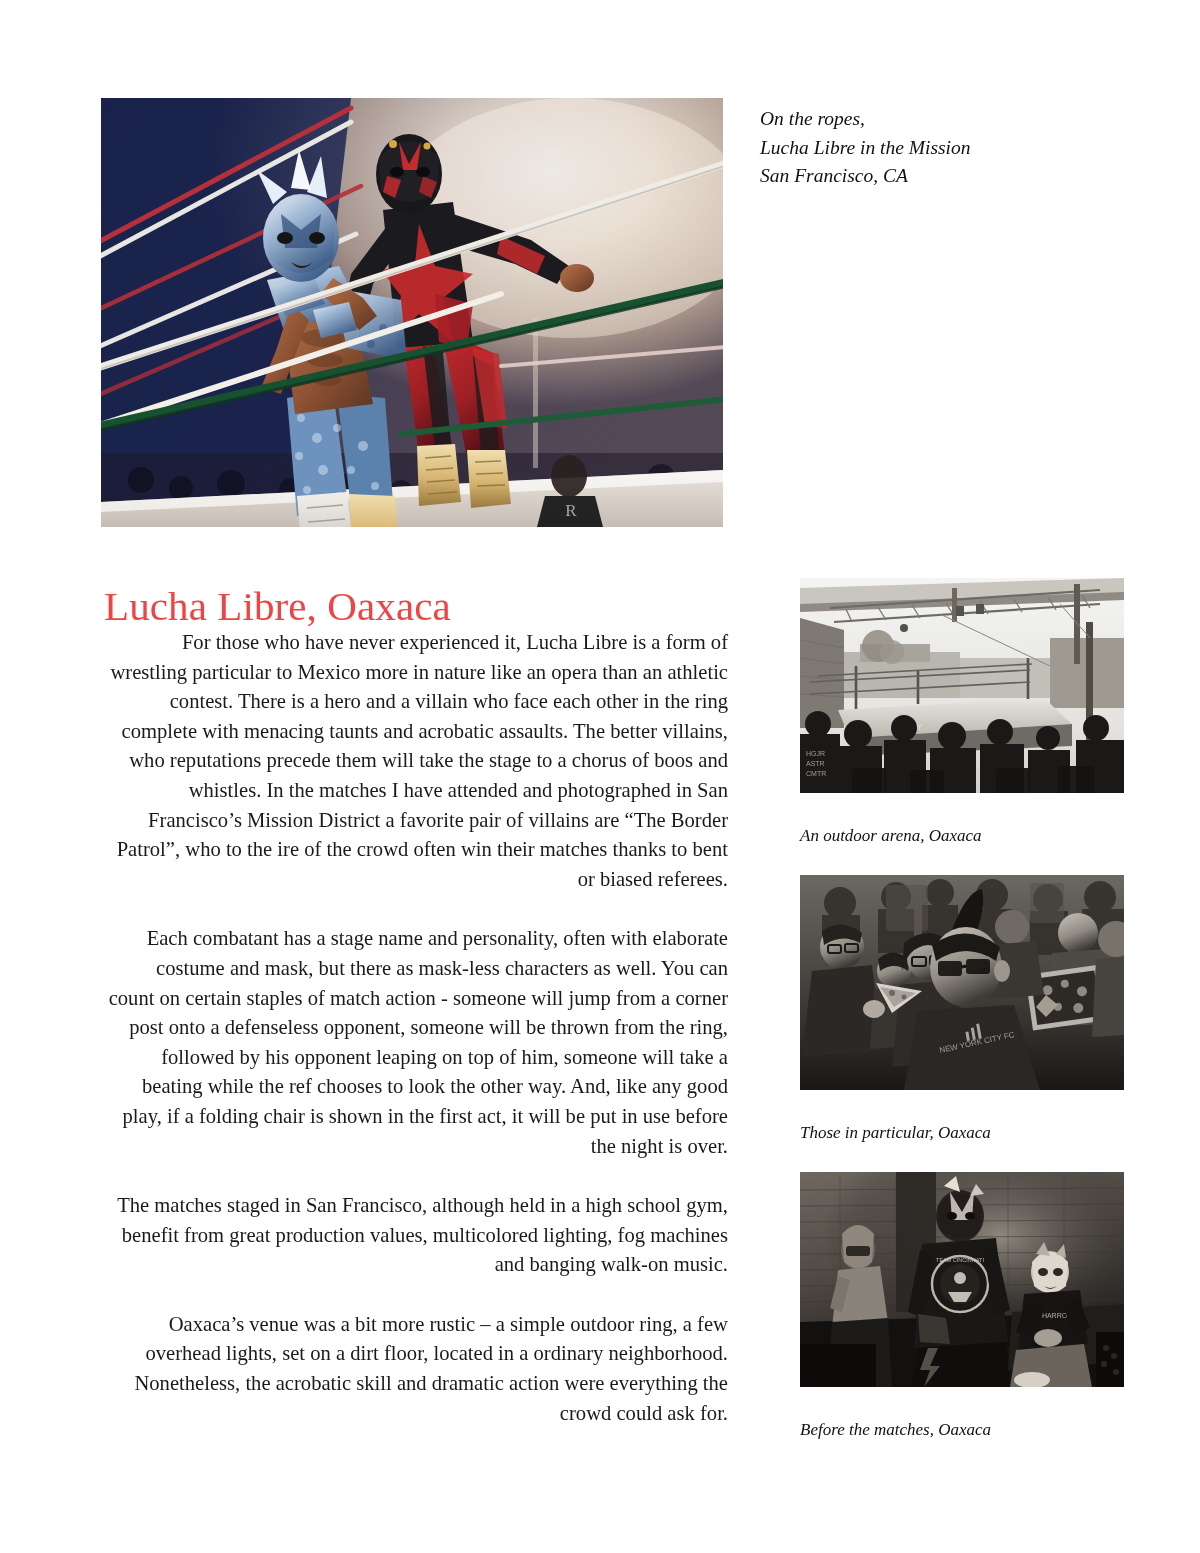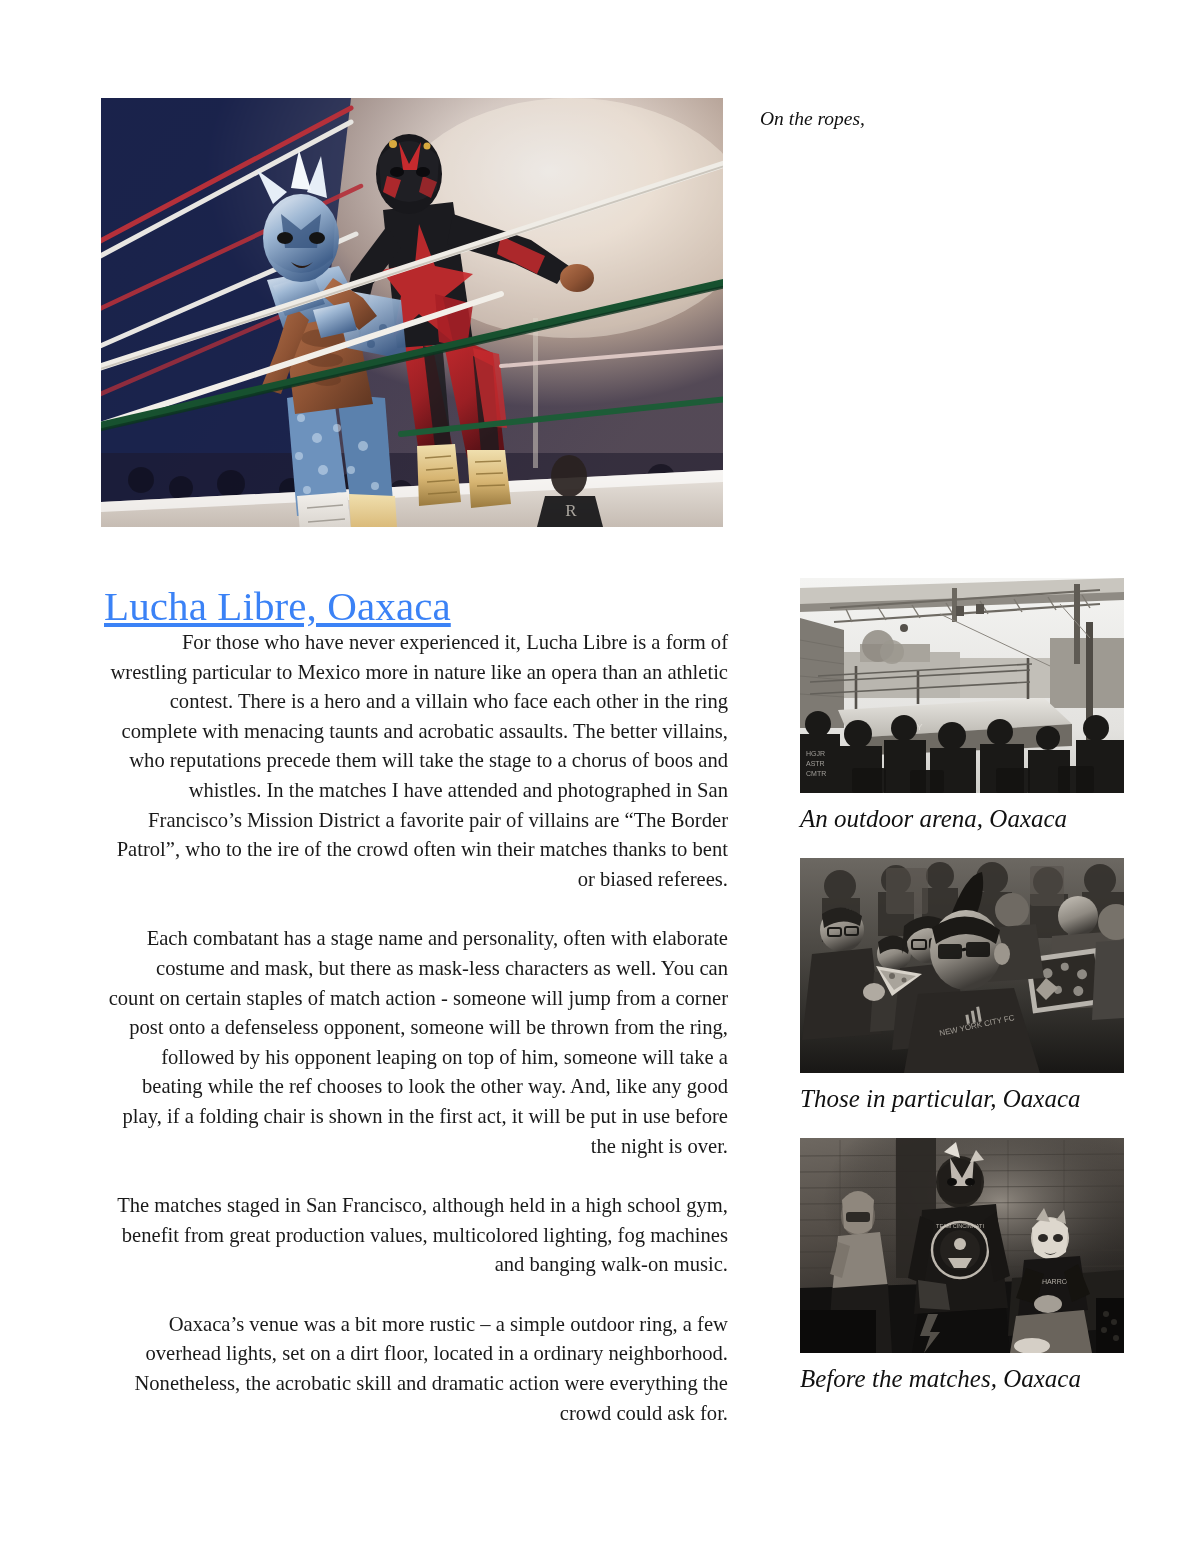--- a/index.html
+++ b/index.html
@@ -49,22 +49,21 @@
 
   
   .headline {
     position: absolute;
     left: 104px;
     top: 554px;
     font-size: 41px;
     line-height: 50px;
     font-weight: 400;
     letter-spacing: 0.1px;
-    color: #3b82f6;
-    text-decoration: underline;
+    color: #ef4444;
   }
 
   
   .article {
     position: absolute;
     left: 106px;
     top: 628px;
     width: 622px;
   }
   .article p {
@@ -88,23 +87,23 @@
   .side-figure:last-child { margin-bottom: 0; }
   .side-photo {
     width: 324px;
     height: 215px;
     overflow: hidden;
     background: #111;
     display: block;
   }
   .side-photo svg { display: block; width: 100%; height: 100%; }
   .side-caption {
-    margin-top: 13px;
+    margin-top: 30px;
     font-style: italic;
-    font-size: 25px;
+    font-size: 17px;
     line-height: 26px;
     color: #111111;
     white-space: nowrap;
   }
 </style>
 </head>
 <body>
 
 <div class="page">
 
@@ -326,20 +325,22 @@
         <ellipse cx="190" cy="448" rx="14" ry="16" fill="#1a1830"></ellipse>
         <rect x="176" y="430" width="20" height="12" rx="2" fill="#0e0d1c"></rect>
       </g>
 
       <rect width="622" height="429" fill="none"></rect>
     </svg>
   </div>
 
   <div class="hero-caption">
     <div>On the ropes,</div>
+    <div>Lucha Libre in the Mission</div>
+    <div>San Francisco, CA</div>
   </div>
 
   <h1 class="headline">Lucha Libre, Oaxaca</h1>
 
   <div class="article">
     <p>For those who have never experienced it, Lucha Libre is a form of wrestling particular to Mexico more in nature like an opera than an athletic contest. There is a hero and a villain who face each other in the ring complete with menacing taunts and acrobatic assaults. The better villains, who reputations precede them will take the stage to a chorus of boos and whistles. In the matches I have attended and photographed in San Francisco’s Mission District a favorite pair of villains are “The Border Patrol”, who to the ire of the crowd often win their matches thanks to bent or biased referees.</p>
     <p>Each combatant has a stage name and personality, often with elaborate costume and mask, but there as mask-less characters as well. You can count on certain staples of match action - someone will jump from a corner post onto a defenseless opponent, someone will be thrown from the ring, followed by his opponent leaping on top of him, someone will take a beating while the ref chooses to look the other way.  And, like any good play, if a folding chair is shown in the first act, it will be put in use before the night is over.</p>
     <p>The matches staged in San Francisco, although held in a high school gym, benefit from great production values, multicolored lighting, fog machines and banging walk-on music.</p>
     <p>Oaxaca’s venue was a bit more rustic – a simple outdoor ring, a few overhead lights, set on a dirt floor, located in a ordinary neighborhood. Nonetheless, the acrobatic skill and dramatic action were everything the crowd could ask for.</p>
   </div>

